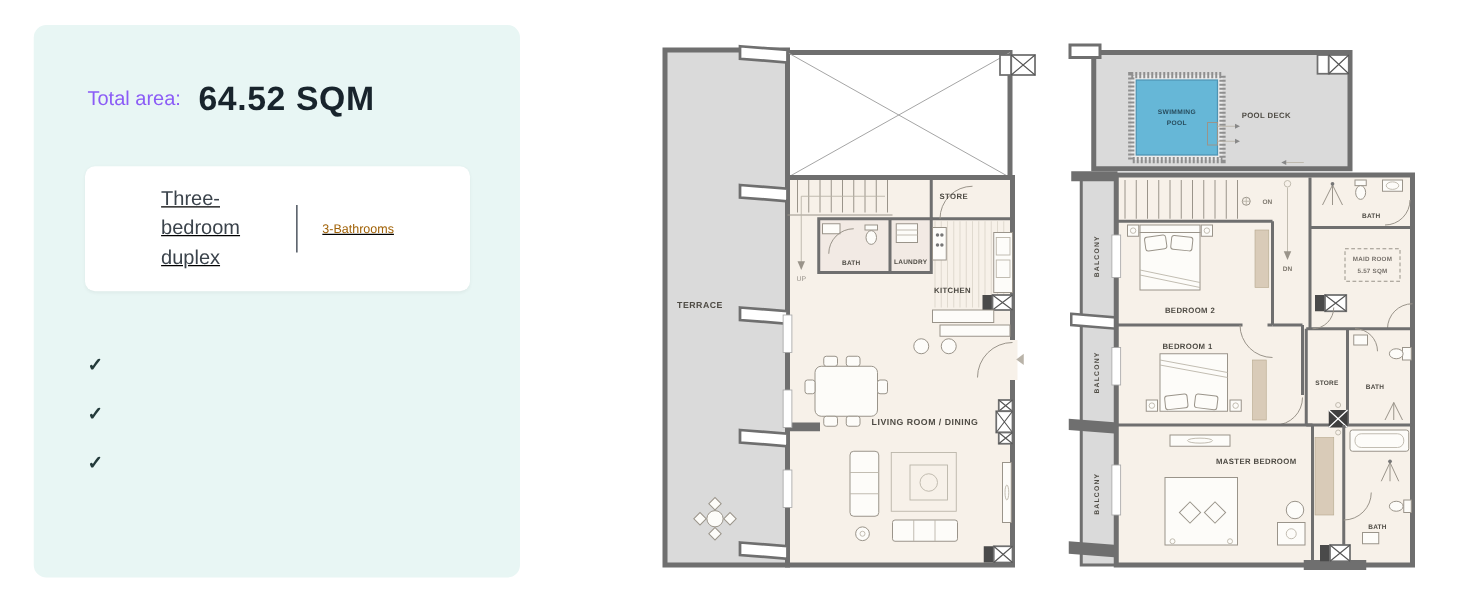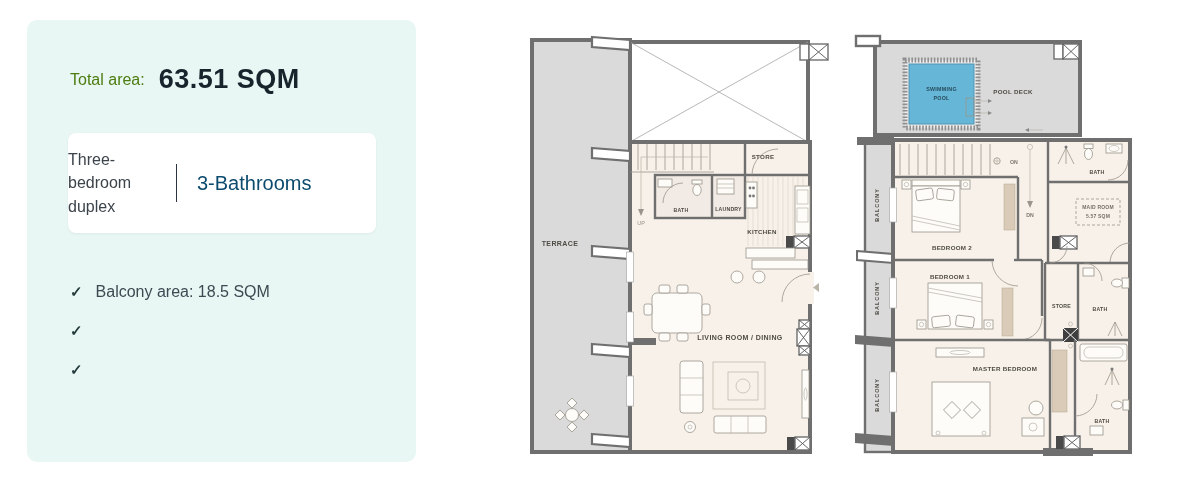--- a/index.html
+++ b/index.html
@@ -1,28 +1,28 @@
 <!DOCTYPE html>
 <html><head>
 <meta charset="utf-8">
 <style>
   html,body{margin:0;padding:0;background:#ffffff;}
   body{width:1186px;height:492px;position:relative;overflow:hidden;
        font-family:"Liberation Sans",sans-serif;}
   .info-panel{position:absolute;left:27px;top:20px;width:389px;height:442px;
       background:#e8f6f4;border-radius:10px;box-sizing:border-box;}
   .total-row{display:flex;align-items:center;margin:44px 0 0 43px;}
-  .total-label{font-size:16px;color:#4d7c0f;}
+  .total-label{font-size:16px;color:#8b5cf6;}
   .total-value{font-size:27px;font-weight:bold;color:#18242c;margin-left:14px;letter-spacing:.5px;}
   .type-card{margin:38px 40px 0 41px;background:#ffffff;border-radius:8px;
-      min-height:100px;display:flex;align-items:center;
-      box-shadow:0 1px 3px rgba(0,0,0,.05);}
+      min-height:100px;display:flex;align-items:center;justify-content:center;
+      box-shadow:0 1px 3px rgba(0,0,0,.05);text-decoration:underline;}
   .type-text{width:88px;font-size:16px;color:#3b434b;line-height:1.45;}
   .type-divider{width:1px;height:38px;background:#2b3440;margin:0 20px;}
-  .baths-text{font-size:20px;color:#0c4a6e;}
+  .baths-text{font-size:10px;color:#a16207;}
   .features{list-style:none;margin:50px 0 0 43px;padding:0;}
   .features li{display:flex;align-items:center;margin-bottom:21px;
       font-size:16px;color:#3d4a52;}
   .check{color:#243b3b;font-weight:bold;font-size:15px;margin-right:13px;}
   .plans{position:absolute;left:500px;top:20px;width:686px;height:452px;}
   
   .wl4{stroke:#6f6f6f;stroke-width:4;}
   .wl2{stroke:#6f6f6f;stroke-width:2.4;}
   .wl1{stroke:#6f6f6f;stroke-width:1.4;}
   .thin{fill:none;stroke:#9a948a;stroke-width:.8;}
@@ -42,31 +42,30 @@
   .lsm{font-size:5.2px;fill:#7d776d;font-weight:bold;}
   .lmd{font-size:5px;fill:#76706a;font-weight:bold;letter-spacing:.2px;}
   .lup{font-size:5.5px;fill:#98928a;}
 </style>
 </head>
 <body>
 
 <aside class="info-panel">
   <div class="total-row">
     <span class="total-label">Total area:</span>
-    <span class="total-value">63.51 SQM</span>
+    <span class="total-value">64.52 SQM</span>
   </div>
   <div class="type-card">
     <span class="type-text">Three-bedroom duplex</span>
     <span class="type-divider"></span>
     <span class="baths-text">3-Bathrooms</span>
   </div>
   <ul class="features">
     <li>
       <span class="check">✓</span>
-      <span>Balcony area: 18.5 SQM</span>
     </li>
     <li>
       <span class="check">✓</span>
     </li>
     <li>
       <span class="check">✓</span>
     </li>
   </ul>
 </aside>
 

